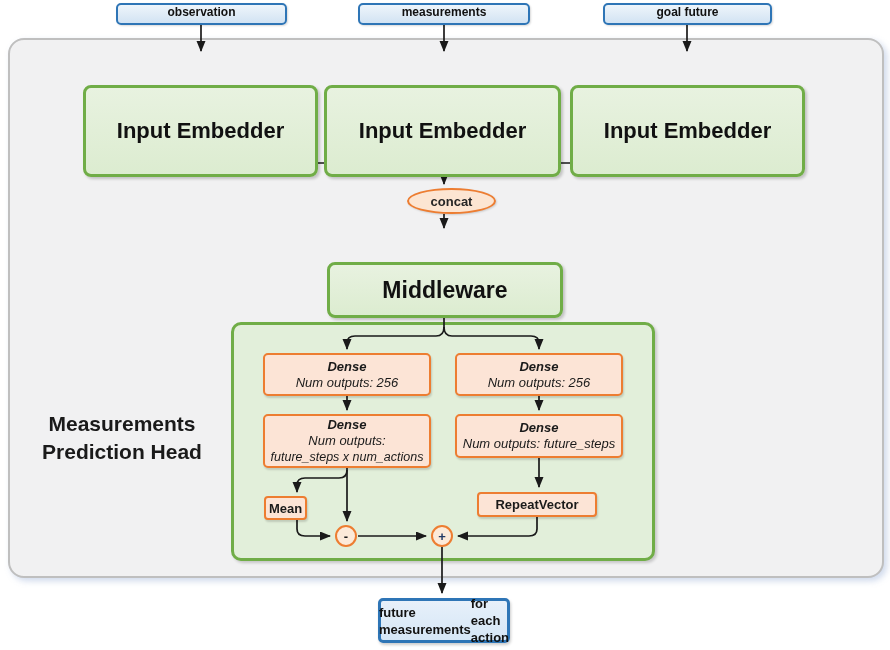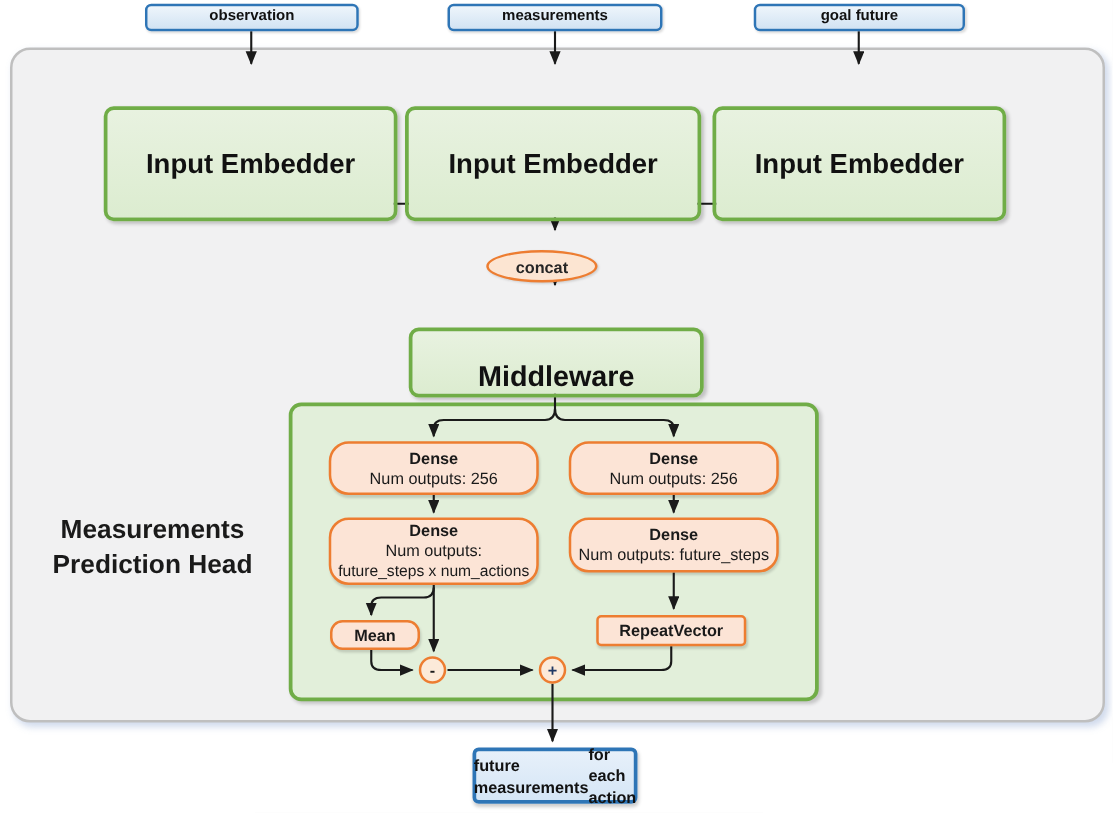--- a/index.html
+++ b/index.html
@@ -66,53 +66,53 @@
     border-radius: 8px;
     display: flex;
     align-items: center;
     justify-content: center;
     font-weight: bold;
     color: #111111;
     box-shadow: 2px 2px 3px rgba(0,0,0,0.2);
     margin-top: 30px;
   }
   .embedder { width: 235px; height: 92px; top: 55px; font-size: 22px; }
-  .middleware { left: 327px; top: 232px; width: 236px; height: 56px; font-size: 23px; align-items: flex-end; }
+  .middleware { left: 327px; top: 232px; width: 236px; height: 56px; font-size: 23px; }
 
   .concat-ellipse {
     position: absolute;
-    left: 389px; top: 188px;
+    left: 407px; top: 188px;
     width: 89px; height: 26px;
     background: #fce5d2;
     border: 2.5px solid #ed7d31;
     border-radius: 50%;
     display: flex;
     align-items: center;
     justify-content: center;
     font-weight: bold;
     font-size: 13px;
     color: #262626;
     box-shadow: 1px 1px 2px rgba(0,0,0,0.15);
-    margin-top: 12px;
   }
 
   .dense-box {
     position: absolute;
     width: 168px;
     background: #fce4d6;
     border: 2.5px solid #ed7d31;
-    border-radius: 16px;
+    border-radius: 5px;
     display: flex;
     flex-direction: column;
     align-items: center;
     justify-content: center;
     color: #1a1a1a;
     font-size: 13px;
     line-height: 16px;
     box-shadow: 1px 2px 2px rgba(0,0,0,0.15);
+    font-style: italic;
   }
   .dense-box .title { font-weight: bold; }
   .dense-l1 { left: 263px; top: 353px; height: 43px; }
   .dense-r1 { left: 455px; top: 353px; height: 43px; }
   .dense-l2 { left: 263px; top: 414px; height: 54px; }
   .dense-l2 .sub2 { font-size: 12.5px; white-space: nowrap; }
   .dense-r2 { left: 455px; top: 414px; height: 44px; }
 
   .small-orange {
     position: absolute;
@@ -120,21 +120,21 @@
     border: 2.5px solid #ed7d31;
     border-radius: 4px;
     display: flex;
     align-items: center;
     justify-content: center;
     font-weight: bold;
     font-size: 13px;
     color: #1a1a1a;
     box-shadow: 1px 2px 2px rgba(0,0,0,0.15);
   }
-  .mean-box { left: 264px; top: 496px; width: 72px; height: 24px; border-radius: 10px; }
+  .mean-box { left: 264px; top: 496px; width: 43px; height: 24px; }
   .repeat-box { left: 477px; top: 492px; width: 120px; height: 25px; text-align: center; }
 
   .op-circle {
     position: absolute;
     width: 22px; height: 22px;
     background: #fcead9;
     border: 2.5px solid #ed7d31;
     border-radius: 50%;
     display: flex;
     align-items: center;

